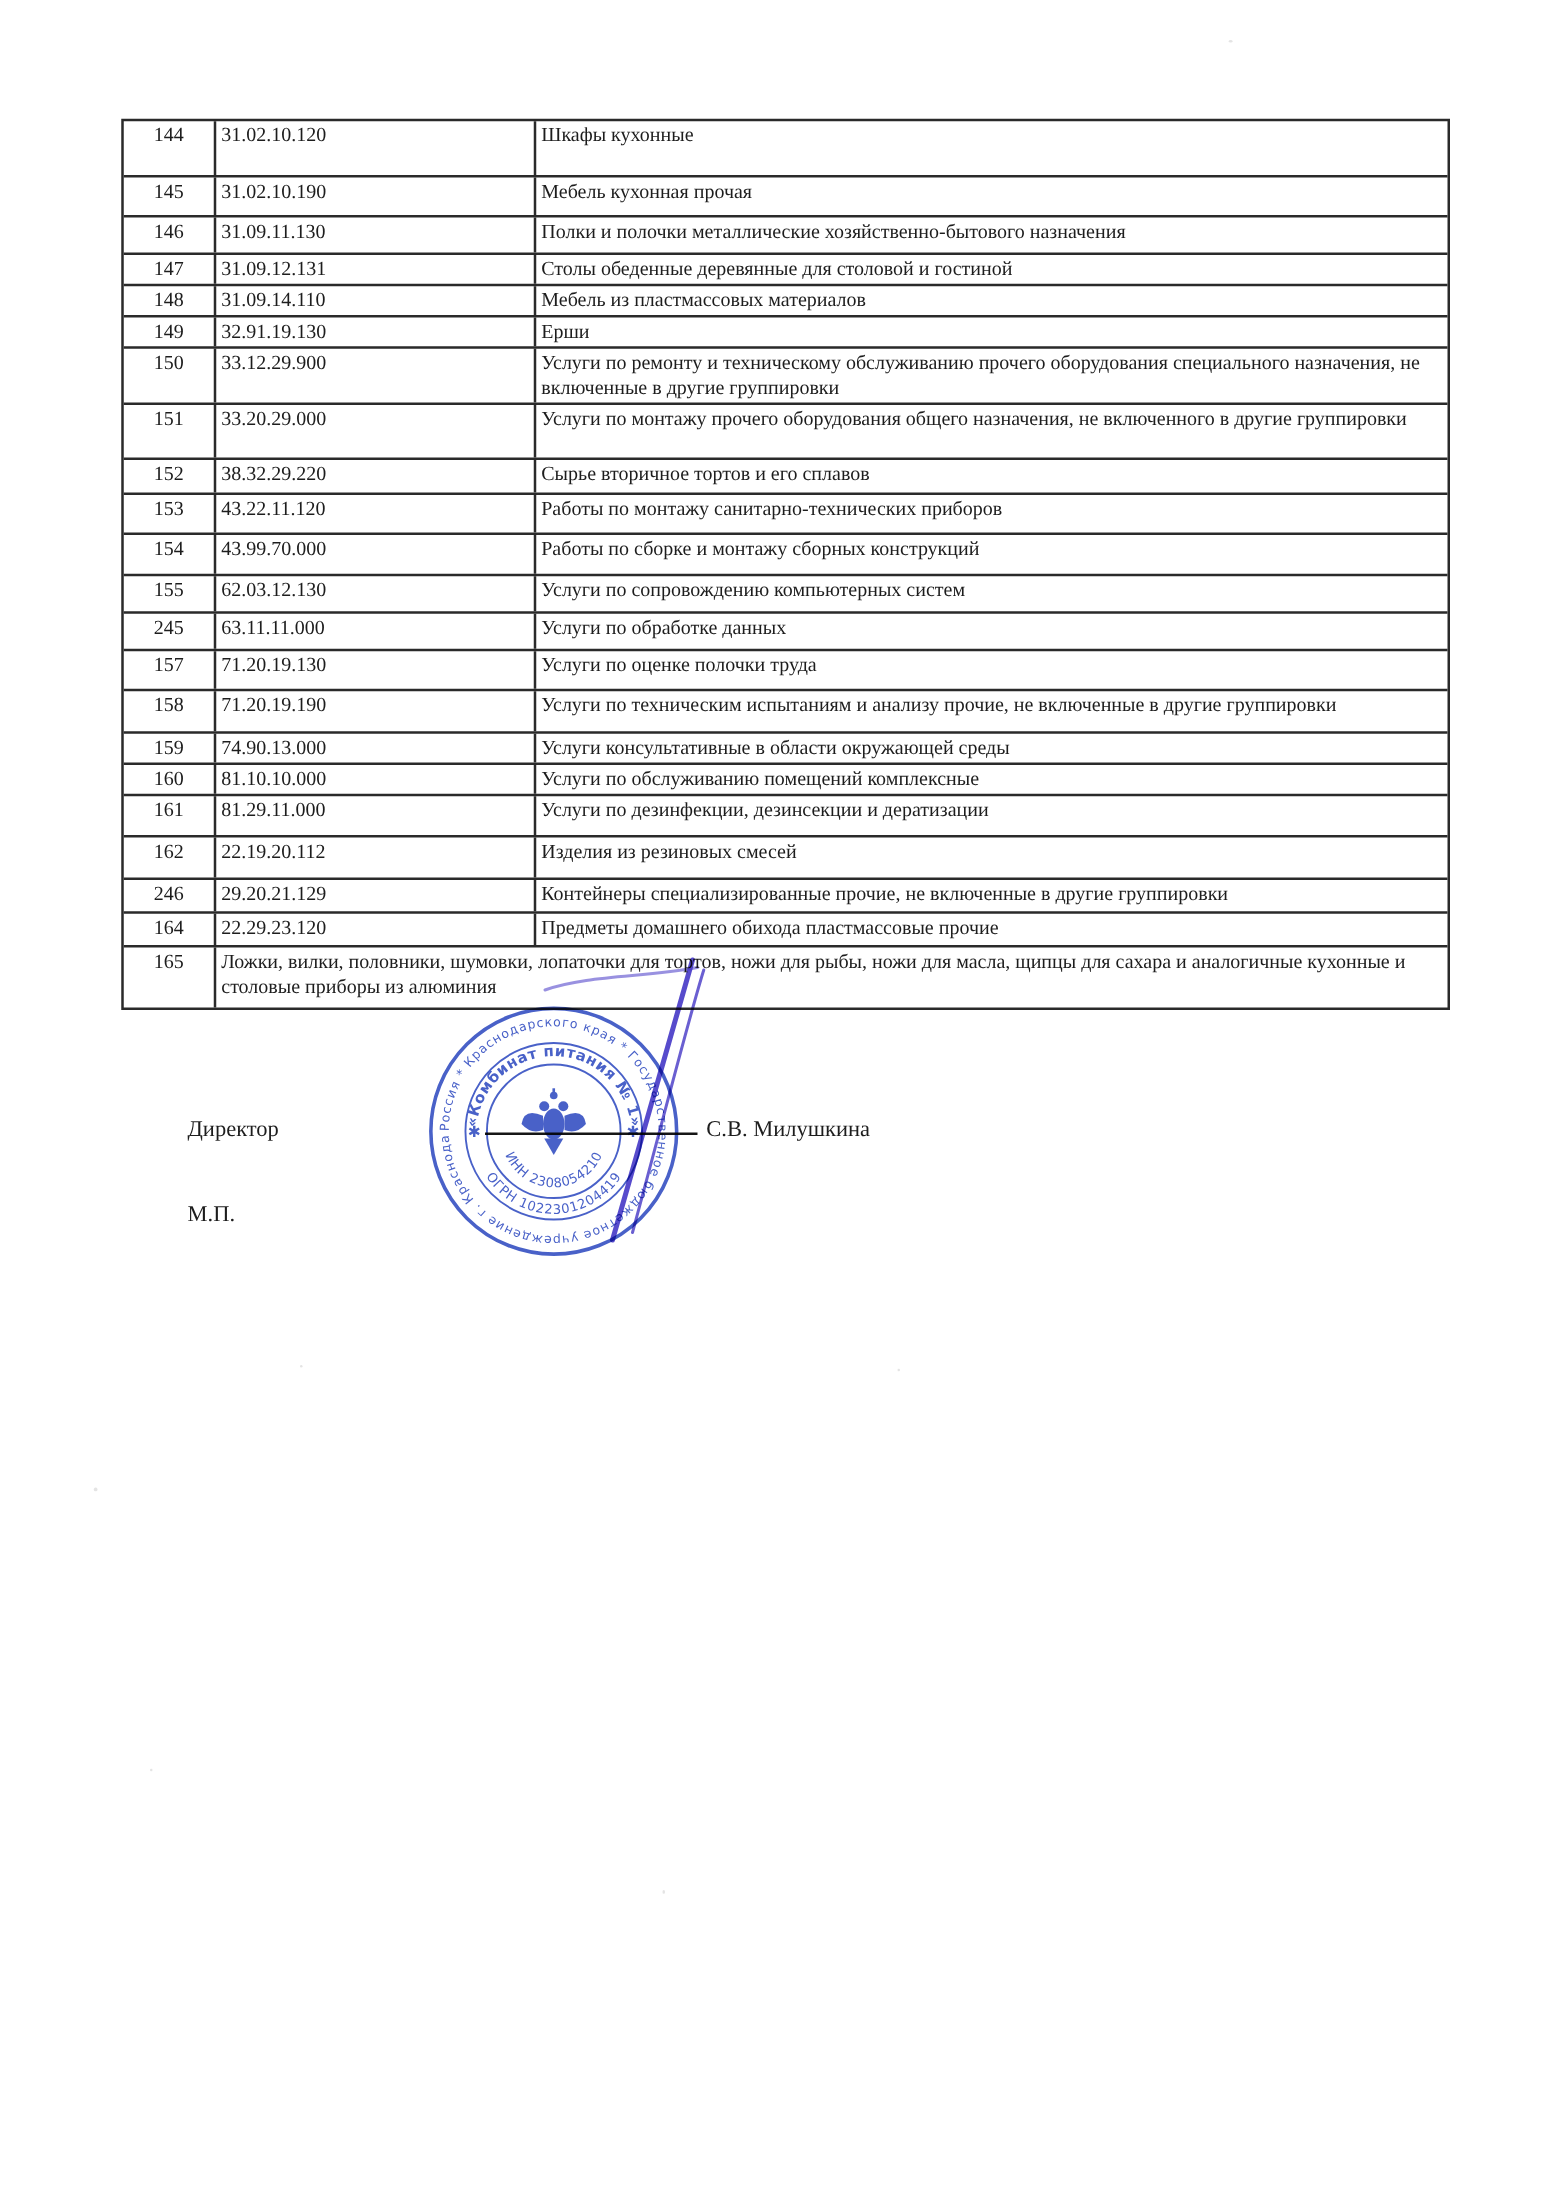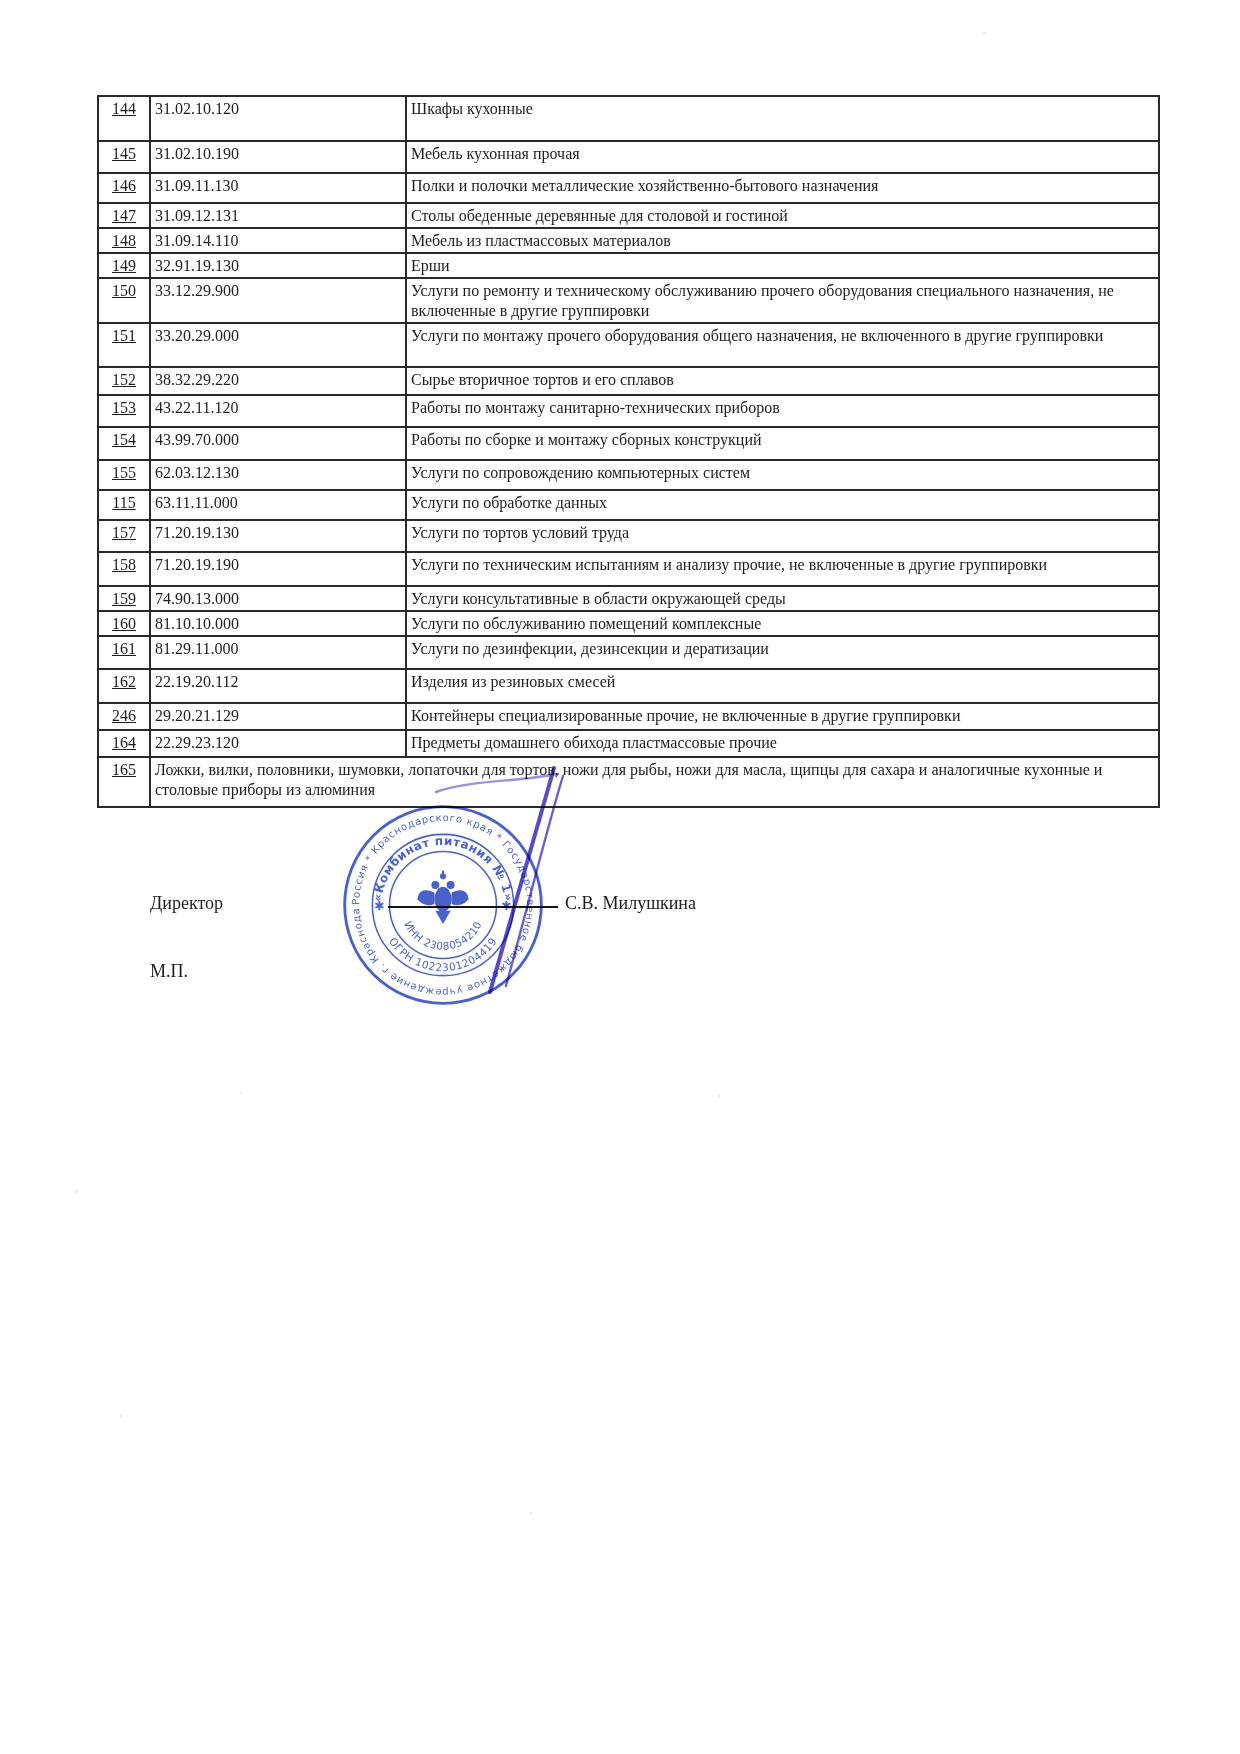--- a/index.html
+++ b/index.html
@@ -29,21 +29,21 @@
     border-bottom:2px solid var(--line);
     box-sizing:border-box;
   }
   .t-row:last-child{border-bottom:none;}
   .cell{
     box-sizing:border-box;
     padding:2px 5px 1px 5px;
     font-size:16px;line-height:20px;
     border-right:2px solid var(--line);
   }
-  .cell.num{width:52px;text-align:center;flex:0 0 auto;text-decoration:underline;}
+  .cell.num{width:74px;text-align:center;flex:0 0 auto;}
   .cell.code{width:256px;flex:0 0 auto;padding-left:4px;}
   .cell.desc{flex:1 1 auto;border-right:none;padding-left:4px;}
   
   .t-row:nth-child(1){min-height:45px}
   .t-row:nth-child(2){min-height:32px}
   .t-row:nth-child(3){min-height:30px}
   .t-row:nth-child(4){min-height:24px}
   .t-row:nth-child(5){min-height:24px}
   .t-row:nth-child(6){min-height:22px}
   .t-row:nth-child(7){min-height:43px}
@@ -150,28 +150,28 @@
     <div class="cell num">154</div>
     <div class="cell code">43.99.70.000</div>
     <div class="cell desc">Работы по сборке и монтажу сборных конструкций</div>
   </div>
     <div class="t-row">
     <div class="cell num">155</div>
     <div class="cell code">62.03.12.130</div>
     <div class="cell desc">Услуги по сопровождению компьютерных систем</div>
   </div>
     <div class="t-row">
-    <div class="cell num">115</div>
+    <div class="cell num">245</div>
     <div class="cell code">63.11.11.000</div>
     <div class="cell desc">Услуги по обработке данных</div>
   </div>
     <div class="t-row">
     <div class="cell num">157</div>
     <div class="cell code">71.20.19.130</div>
-    <div class="cell desc">Услуги по тортов условий труда</div>
+    <div class="cell desc">Услуги по оценке полочки труда</div>
   </div>
     <div class="t-row">
     <div class="cell num">158</div>
     <div class="cell code">71.20.19.190</div>
     <div class="cell desc">Услуги по техническим испытаниям и анализу прочие, не включенные в другие группировки</div>
   </div>
     <div class="t-row">
     <div class="cell num">159</div>
     <div class="cell code">74.90.13.000</div>
     <div class="cell desc">Услуги консультативные в области окружающей среды</div>

